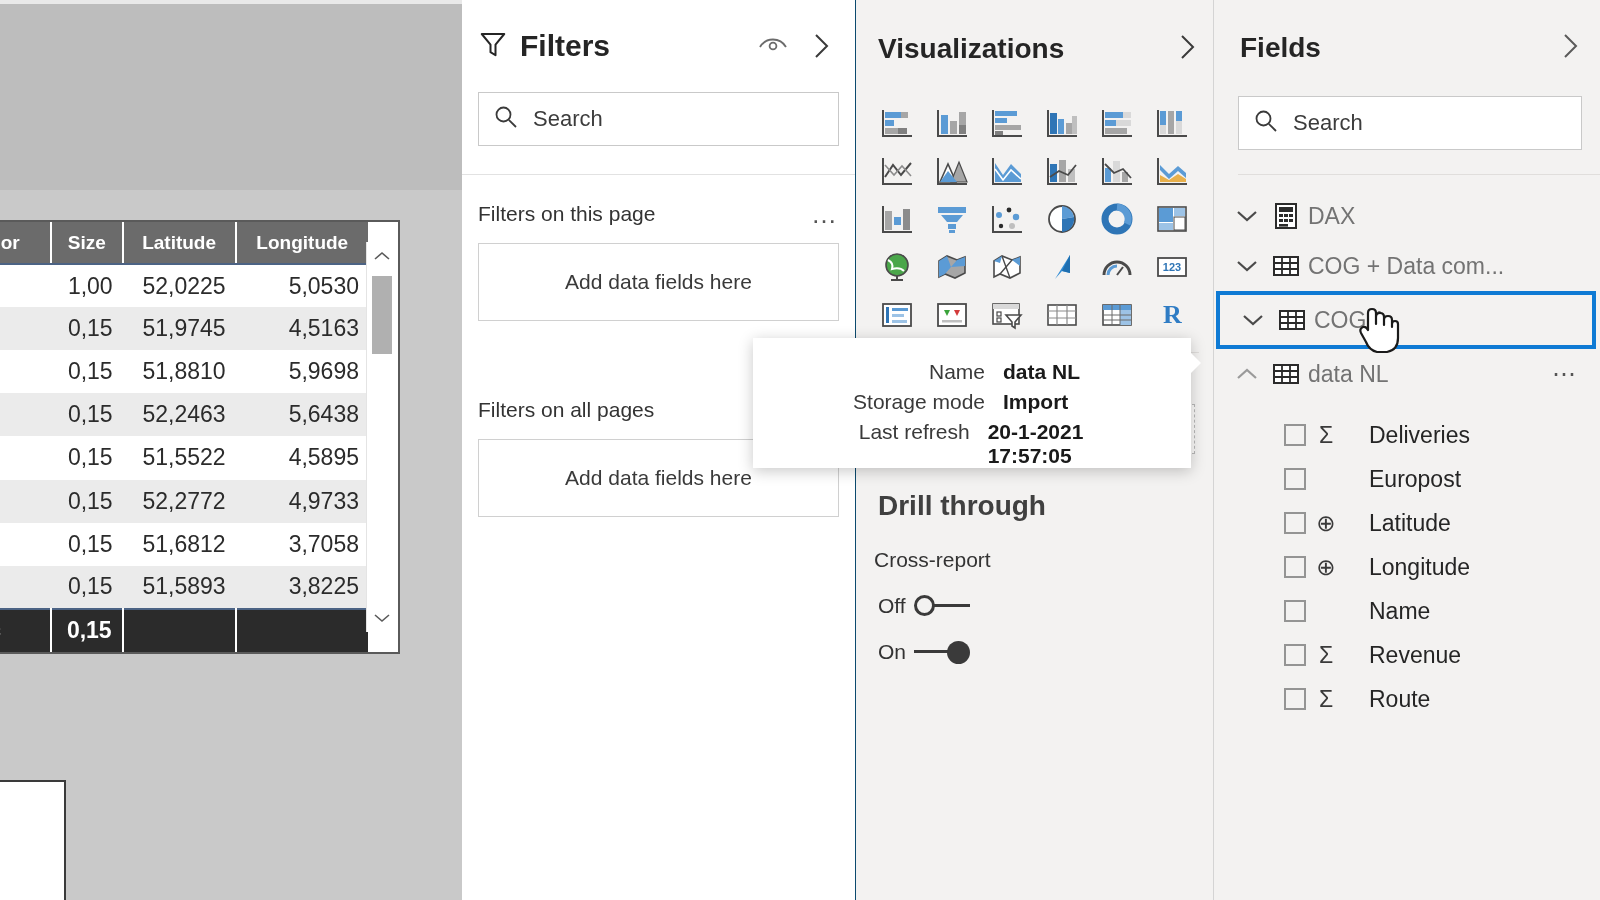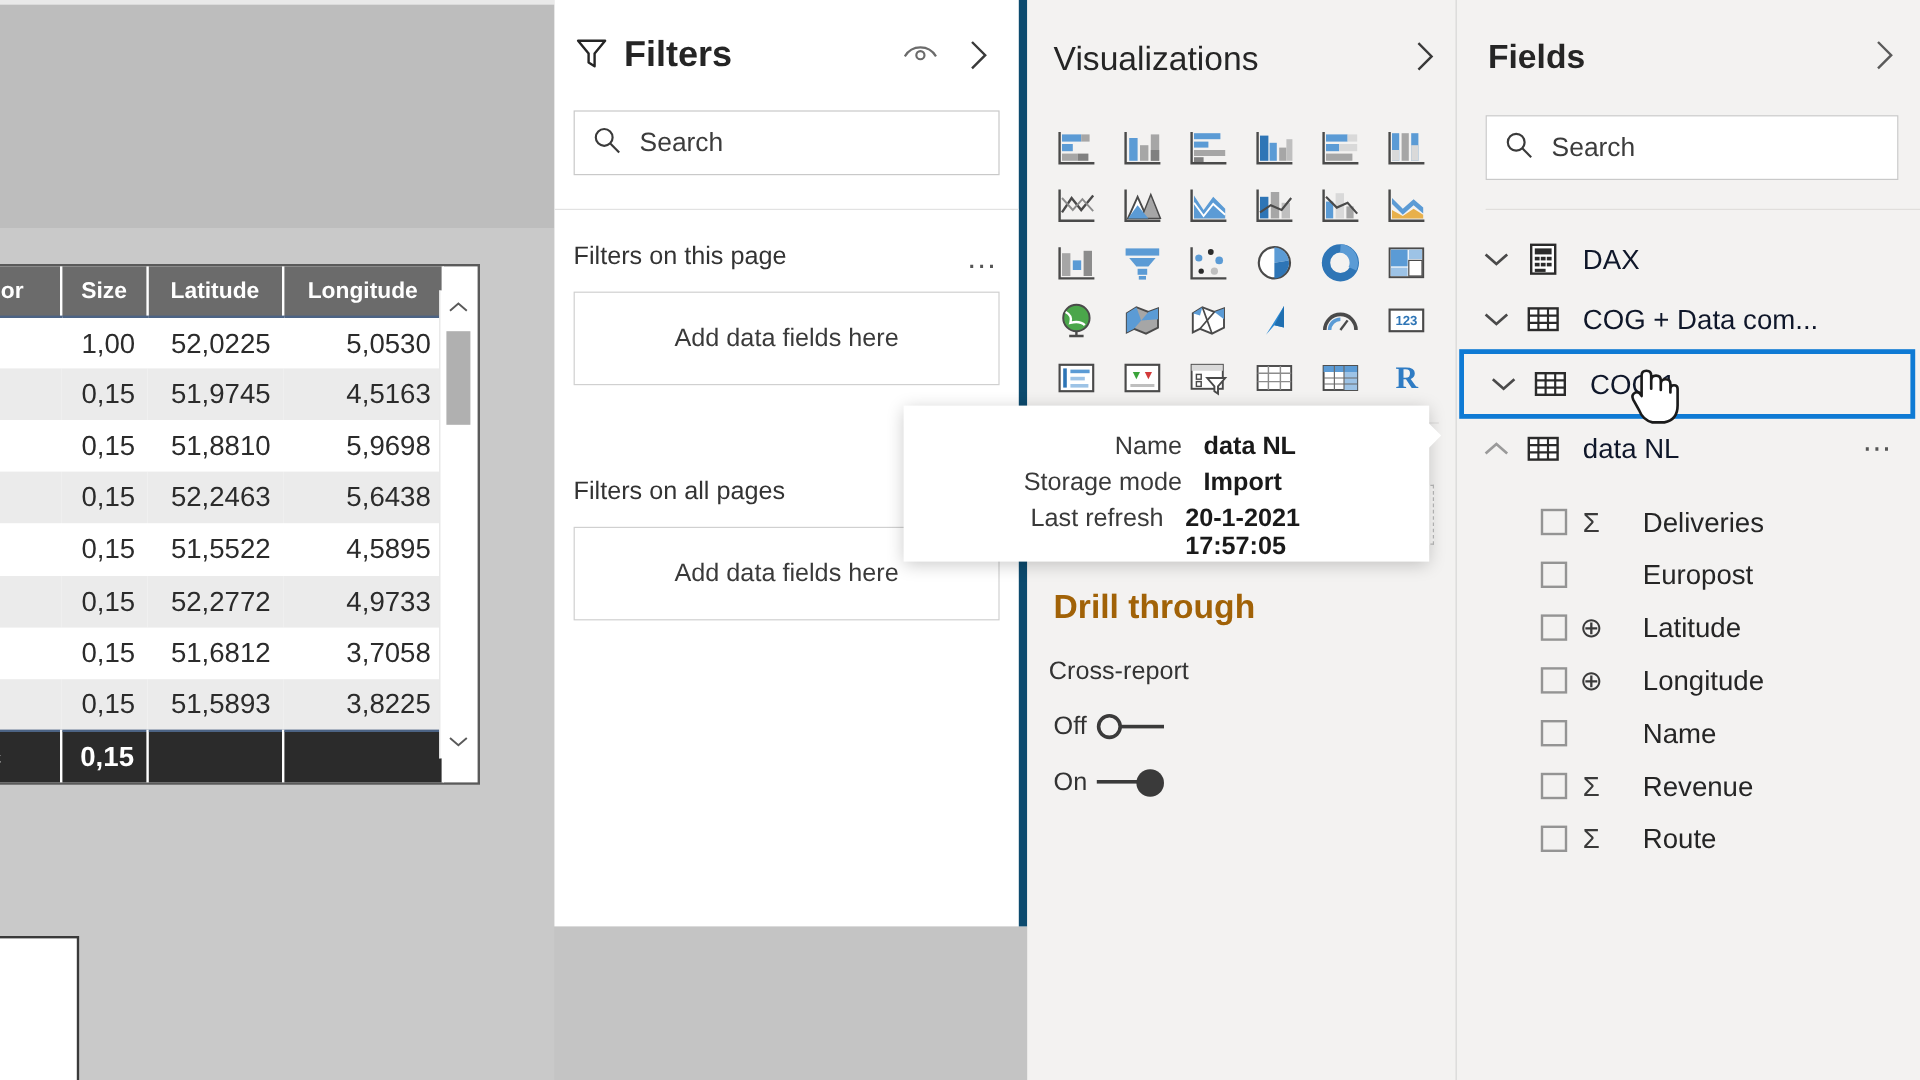--- a/index.html
+++ b/index.html
@@ -93,23 +93,23 @@
   }
 
   .white-box {
     position: absolute; left: -8px; top: 780px;
     width: 74px; height: 130px;
     background: #ffffff; border: 2px solid #3a3a3a;
   }
 
   
   .filters-panel {
-    position: absolute; left: 462px; top: 0; width: 394px; height: 772px;
+    position: absolute; left: 462px; top: 0; width: 394px; height: 900px;
     background: #ffffff;
-    border-right: 7px solid #0c4a6e;
+    border-right: 1px solid #0c4a6e;
   }
   .filters-head {
     position: relative; height: 92px;
     display: flex; align-items: center; padding: 0 14px 0 16px;
   }
   .filters-title {
     font-size: 30px; color: #252525; font-weight: bold; margin-left: 12px;
   }
   .filters-head .spacer { flex: 1; }
   .icon-eye { width: 32px; height: 30px; color: #6b6b6b; }
@@ -139,21 +139,21 @@
 
   
   .viz-panel {
     position: absolute; left: 856px; top: 0; width: 358px; height: 900px;
     background: #f3f2f1;
     border-right: 1px solid #d4d4d4;
   }
   .viz-head {
     display: flex; align-items: center; height: 98px; padding: 0 14px 0 22px;
   }
-  .viz-title { font-size: 28px; color: #252525; font-weight: normal; }
+  .viz-title { font-size: 28px; color: #252525; font-weight: bold; }
   .viz-head .spacer { flex: 1; }
 
   .viz-grid {
     display: grid; grid-template-columns: repeat(6, 1fr);
     gap: 6px 2px; padding: 0 14px; margin-top: 4px;
   }
   .viz-cell {
     height: 42px; display: flex; align-items: center; justify-content: center;
   }
   .viz-cell svg { display: block; }
@@ -164,21 +164,21 @@
   .well-label {
     font-size: 20px; color: #333; padding: 0 0 0 18px; margin-top: 18px;
   }
   .well-box {
     margin: 10px 18px 0 18px; height: 50px;
     border: 1px dashed #b9b9b9; background: #faf9f8;
     display: flex; align-items: center; padding-left: 18px;
     font-size: 20px; color: #3a3a3a;
   }
   .viz-subhead {
-    font-size: 28px; font-weight: bold; color: #a16207;
+    font-size: 28px; font-weight: bold; color: #404040;
     padding-left: 22px; margin-top: 36px;
   }
   .toggle-label { font-size: 21px; color: #333; padding-left: 18px; margin-top: 26px; }
   .toggle-row {
     display: flex; align-items: center; padding-left: 22px; margin-top: 22px;
   }
   .toggle-row .state { font-size: 21px; color: #333; margin-right: 8px; }
   .sw { position: relative; width: 56px; height: 22px; }
   .sw .track { position: absolute; left: 14px; top: 9px; width: 42px; height: 3px; background: #3a3a3a; }
   .sw .knob-off {
@@ -208,21 +208,21 @@
   }
   .fields-search .ph { font-size: 22px; color: #3c3c3c; margin-left: 14px; }
   .fields-sep { height: 1px; background: #e0dedc; margin: 24px 0 0 24px; }
 
   .tbl-row {
     position: relative; display: flex; align-items: center;
     height: 50px; padding-left: 16px;
   }
   .tbl-row .chev { width: 34px; color: #4a4a4a; display: flex; align-items: center; justify-content: center; }
   .tbl-row .ticon { width: 44px; display: flex; align-items: center; justify-content: center; }
-  .tbl-row .tname { font-size: 23px; color: #0f172a; margin-left: 11px; white-space: nowrap; }
+  .tbl-row .tname { font-size: 23px; color: #737373; margin-left: 0; white-space: nowrap; }
   .tbl-row .rdots { position: absolute; right: 22px; font-size: 24px; color: #555; letter-spacing: 2px; }
   .tbl-row.selected {
     border: 4px solid #0e7ad4;
     height: 58px;
     margin-left: 2px; margin-right: 4px;
     background: #f3f2f1;
   }
 
   .field-item {
     display: flex; align-items: center; height: 44px; padding-left: 70px;

